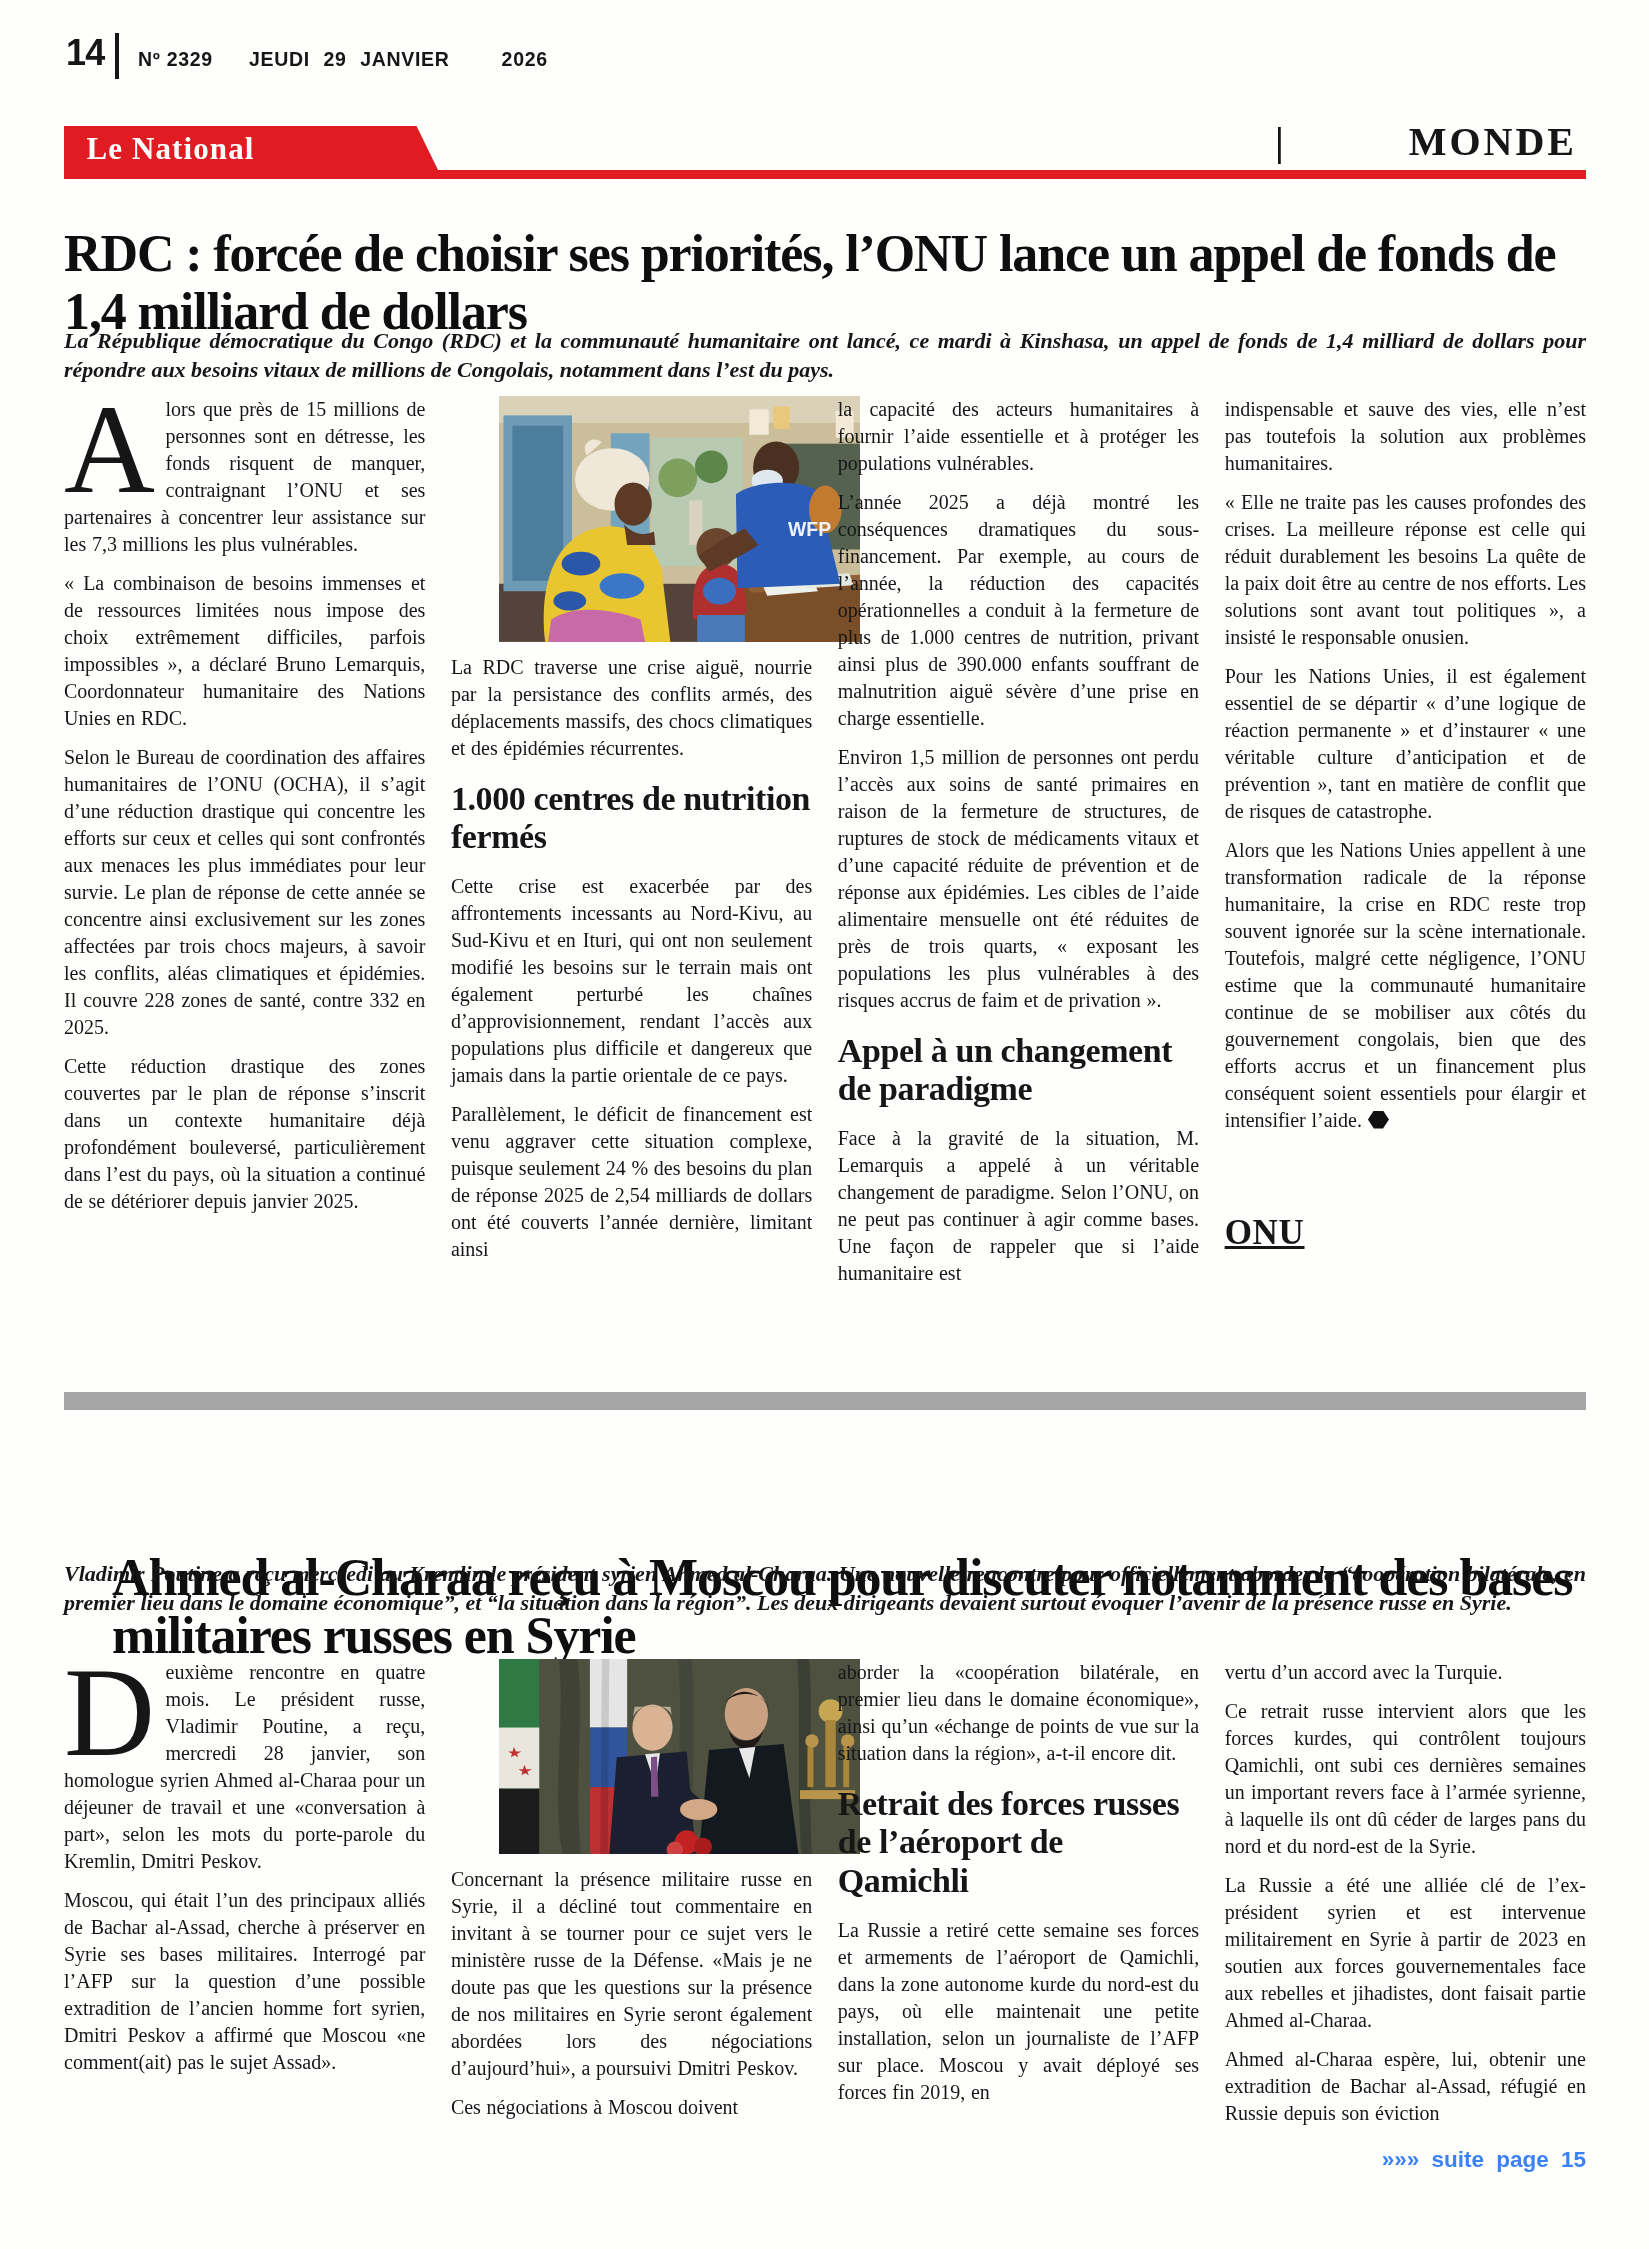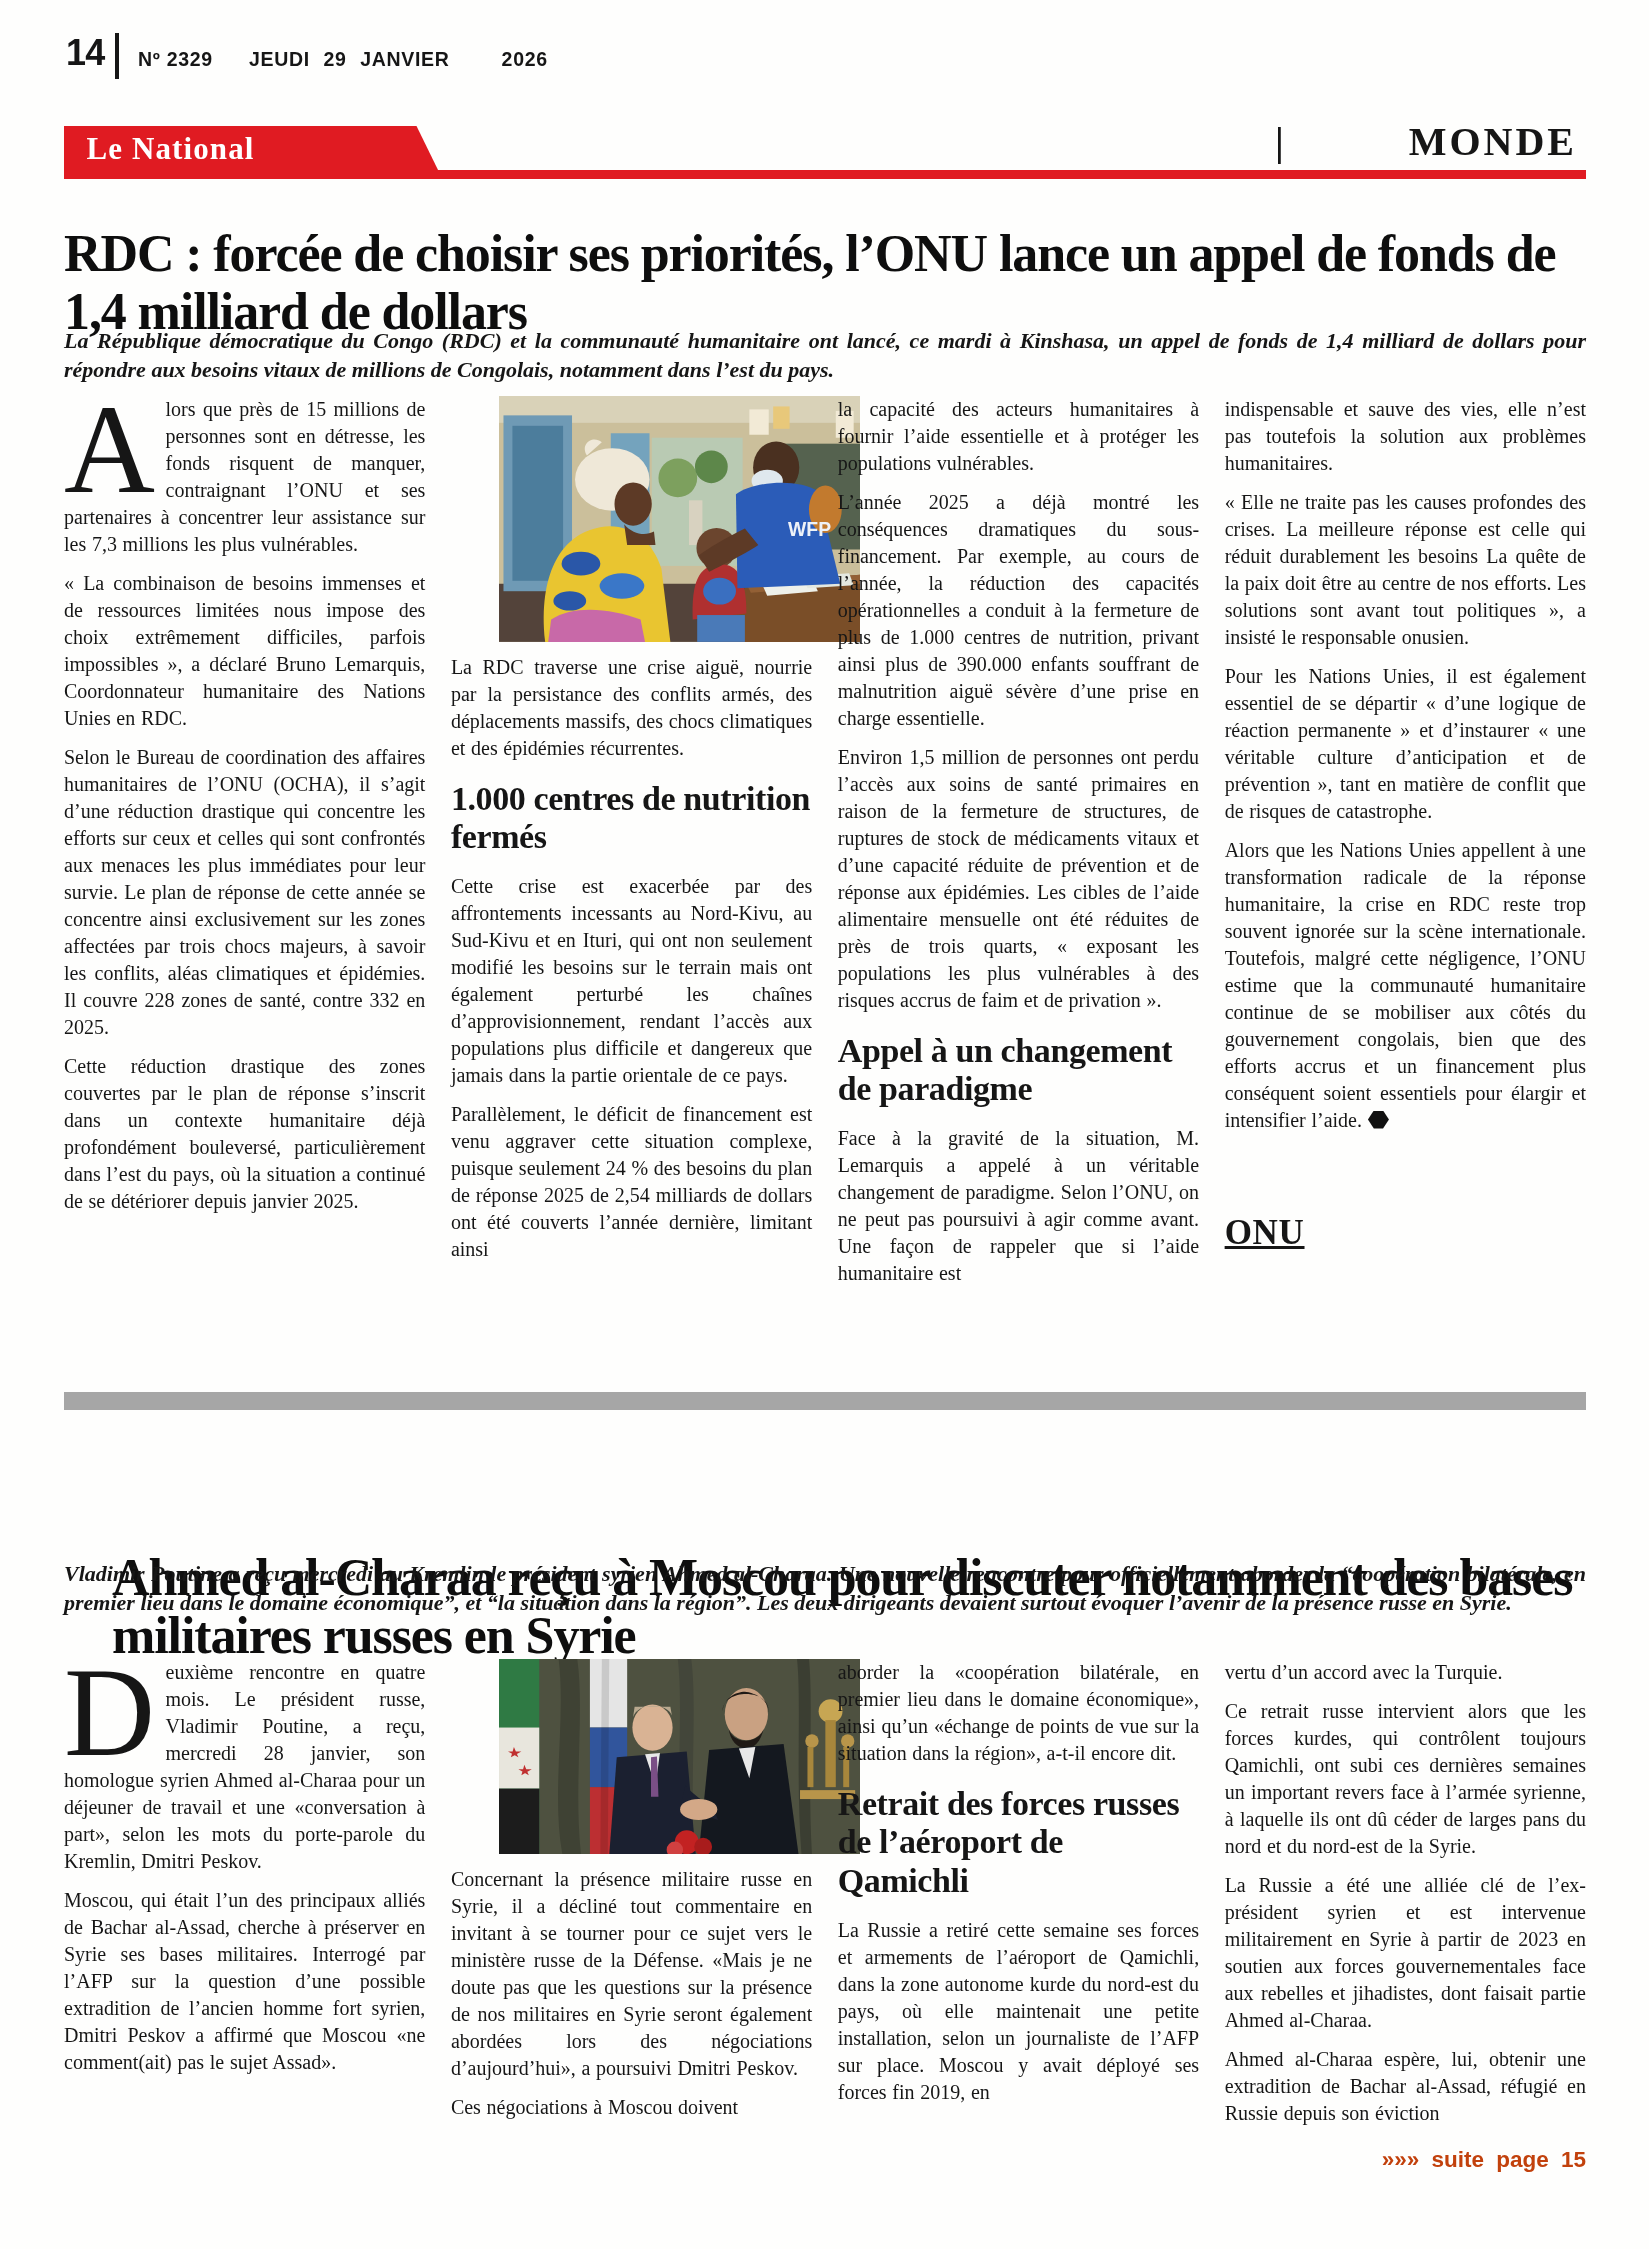--- a/index.html
+++ b/index.html
@@ -35,21 +35,21 @@
   .col p{margin:0 0 12px 0;font-size:20px;line-height:27px;text-align:justify;text-align-last:left;
     word-spacing:0.7px;}
   .dropcap{float:left;font-size:126px;line-height:0.72;margin:9px 10.5px 0 0;font-weight:400;}
   .col-heading{font-size:34px;line-height:1.13;font-weight:bold;margin:18px 0 16.5px 0;letter-spacing:-0.4px;}
   .photo{width:100%;margin:0 0 12px 0;line-height:0;padding-left:48px;}
   .photo svg{width:100%;height:auto;display:block;}
   .endmark{display:inline-block;width:21px;height:18px;background:#111;margin-left:6px;
     vertical-align:-1.5px;clip-path:polygon(28% 0,72% 0,100% 50%,72% 100%,28% 100%,0 50%);}
   .byline{font-size:35px;font-weight:bold;margin-top:79px;letter-spacing:0.7px;text-decoration:underline;}
   .gray-bar{position:absolute;left:64px;top:1392px;width:1522px;height:18px;background:#a6a6a6;}
-  .continuation{margin-top:20px;text-align:right;color:#c2410c;font-family:"Liberation Sans",sans-serif;
+  .continuation{margin-top:20px;text-align:right;color:#3b82f6;font-family:"Liberation Sans",sans-serif;
     font-weight:bold;font-size:22.5px;word-spacing:6px;}
 </style>
 </head>
 <body>
 
 <div class="sheet">
 
   <div class="pagenum">14</div>
   <div class="pagenum-bar"></div>
   <div class="issueline">
@@ -117,21 +117,21 @@
       <p>La RDC traverse une crise aiguë, nourrie par la persistance des conflits armés, des déplacements massifs, des chocs climatiques et des épidémies récurrentes.</p>
       <h3 class="col-heading">1.000 centres de nutrition fermés</h3>
       <p>Cette crise est exacerbée par des affrontements incessants au Nord-Kivu, au Sud-Kivu et en Ituri, qui ont non seulement modifié les besoins sur le terrain mais ont également perturbé les chaînes d’approvisionnement, rendant l’accès aux populations plus difficile et dangereux que jamais dans la partie orientale de ce pays.</p>
       <p>Parallèlement, le déficit de financement est venu aggraver cette situation complexe, puisque seulement 24 % des besoins du plan de réponse 2025 de 2,54 milliards de dollars ont été couverts l’année dernière, limitant ainsi</p>
     </div>
     <div class="col">
       <p>la capacité des acteurs humanitaires à fournir l’aide essentielle et à protéger les populations vulnérables.</p>
       <p>L’année 2025 a déjà montré les conséquences dramatiques du sous-financement. Par exemple, au cours de l’année, la réduction des capacités opérationnelles a conduit à la fermeture de plus de 1.000 centres de nutrition, privant ainsi plus de 390.000 enfants souffrant de malnutrition aiguë sévère d’une prise en charge essentielle.</p>
       <p>Environ 1,5 million de personnes ont perdu l’accès aux soins de santé primaires en raison de la fermeture de structures, de ruptures de stock de médicaments vitaux et d’une capacité réduite de prévention et de réponse aux épidémies. Les cibles de l’aide alimentaire mensuelle ont été réduites de près de trois quarts, « exposant les populations les plus vulnérables à des risques accrus de faim et de privation ».</p>
       <h3 class="col-heading">Appel à un changement de paradigme</h3>
-      <p>Face à la gravité de la situation, M. Lemarquis a appelé à un véritable changement de paradigme. Selon l’ONU, on ne peut pas poursuivi à agir comme avant. Une façon de rappeler que si l’aide humanitaire est</p>
+      <p>Face à la gravité de la situation, M. Lemarquis a appelé à un véritable changement de paradigme. Selon l’ONU, on ne peut pas continuer à agir comme bases. Une façon de rappeler que si l’aide humanitaire est</p>
     </div>
     <div class="col">
       <p>indispensable et sauve des vies, elle n’est pas toutefois la solution aux problèmes humanitaires.</p>
       <p>« Elle ne traite pas les causes profondes des crises. La meilleure réponse est celle qui réduit durablement les besoins La quête de la paix doit être au centre de nos efforts. Les solutions sont avant tout politiques », a insisté le responsable onusien.</p>
       <p>Pour les Nations Unies, il est également essentiel de se départir « d’une logique de réaction permanente » et d’instaurer « une véritable culture d’anticipation et de prévention », tant en matière de conflit que de risques de catastrophe.</p>
       <p><span>Alors que les Nations Unies appellent à une transformation radicale de la réponse humanitaire, la crise en RDC reste trop souvent ignorée sur la scène internationale. Toutefois, malgré cette négligence, l’ONU estime que la communauté humanitaire continue de se mobiliser aux côtés du gouvernement congolais, bien que des efforts accrus et un financement plus conséquent soient essentiels pour élargir et intensifier l’aide.</span><span class="endmark"></span></p>
       <div class="byline">ONU</div>
     </div>
   </div>
 

